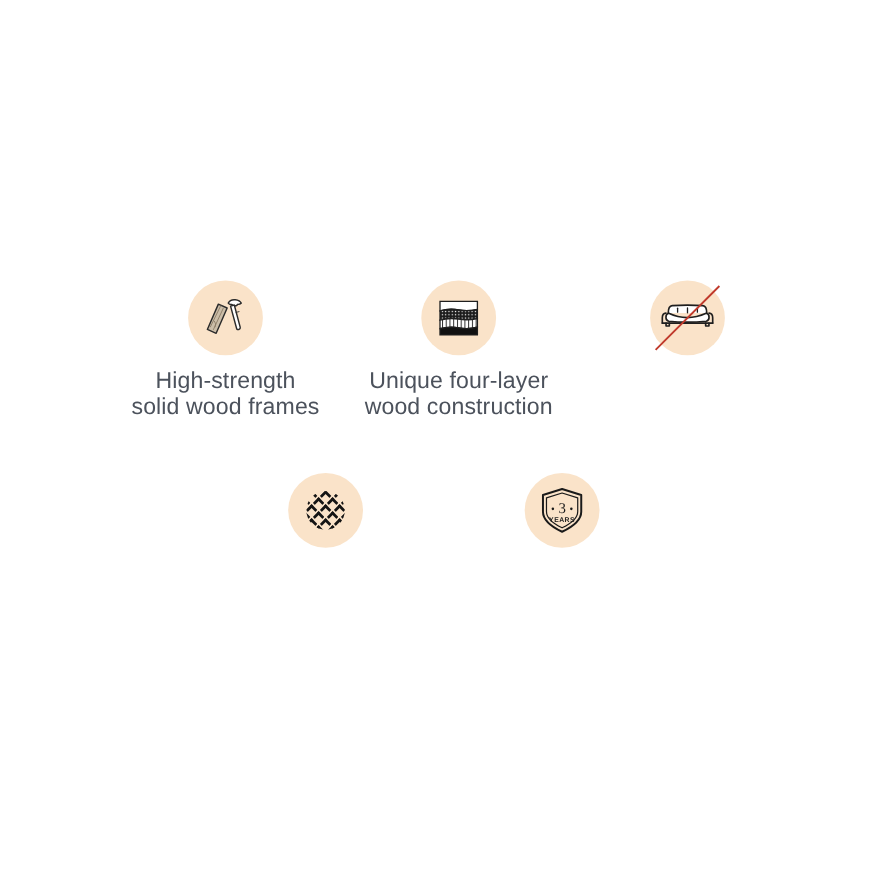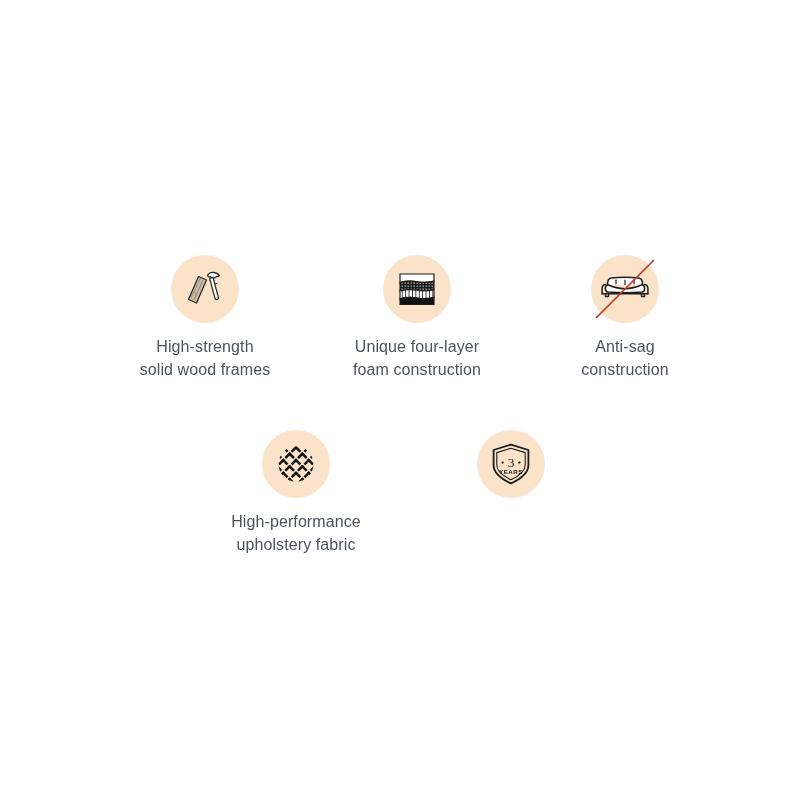--- a/index.html
+++ b/index.html
@@ -42,21 +42,21 @@
   }
 
   .icon-circle svg {
     display: block;
     overflow: visible;
   }
 
   .feature-label {
     margin-top: 12px;
     font-family: "Liberation Sans", sans-serif;
-    font-size: 16px;
+    font-size: 21px;
     line-height: 23px;
     color: #4c525c;
     letter-spacing: 0.1px;
     font-weight: 400;
     white-space: pre-line;
   }
 
   
   #feature-frames    { left: 95px;  top: 255px; }
   #feature-foam      { left: 307px; top: 255px; }
@@ -114,21 +114,21 @@
             <path d="M5 15.6 q8.5 -2.4 17 -0.8 q8.5 1.6 17 -0.6 V22.6 q-8.5 2.2 -17 0.6 q-8.5 -1.6 -17 0.8 Z" fill="url(#speckle)"></path>
 
             <path d="M5 24 q8.5 -2.4 17 -0.8 q8.5 1.6 17 -0.6 V30.4 q-8.5 2.2 -17 0.6 q-8.5 -1.6 -17 0.8 Z" fill="url(#ribs)"></path>
 
             <path d="M5 31.8 q8.5 -2.4 17 -0.8 q8.5 1.6 17 -0.6 V37.5 H5 Z" fill="#111111"></path>
           </g>
         </svg>
       </span>
     </div>
     <div class="feature-label">Unique four-layer
-foam construction</div>
+wood construction</div>
   </div>
 
   <div class="feature-item" id="feature-antisag">
     <div class="icon-circle">
       <span>
         <svg width="66" height="66" viewBox="0 0 66 66">
           <g fill="none" stroke="#1f1f1f" stroke-width="1.5" stroke-linejoin="round" stroke-linecap="round">
 
             <path d="M15.5 28.5 q0 -6.2 3.6 -6.6 q13.9 -1.1 27.8 0 q3.6 0.4 3.6 6.6" fill="#ffffff"></path>
 
@@ -144,22 +144,20 @@
 
             <path d="M33.0 24.0 v4.4" stroke-width="1.2"></path>
             <path d="M24.0 24.2 v3.6" stroke-width="1.2"></path>
             <path d="M42.0 24.2 v3.6" stroke-width="1.2"></path>
           </g>
 
           <line x1="4" y1="62" x2="62" y2="4" stroke="#c0392b" stroke-width="1.7"></line>
         </svg>
       </span>
     </div>
-    <div class="feature-label">Anti-sag
-construction</div>
   </div>
 
   <div class="feature-item" id="feature-fabric">
     <div class="icon-circle">
       <span>
         <svg width="42" height="42" viewBox="0 0 42 42">
           <defs>
             <clipPath id="weaveClip">
               <circle cx="21" cy="21" r="17.5"></circle>
             </clipPath>
@@ -193,22 +191,20 @@
               <use href="#weaveCell" x="0" y="36"></use>
               <use href="#weaveCell" x="9" y="36"></use>
               <use href="#weaveCell" x="18" y="36"></use>
               <use href="#weaveCell" x="27" y="36"></use>
               <use href="#weaveCell" x="36" y="36"></use>
             </g>
           </g>
         </svg>
       </span>
     </div>
-    <div class="feature-label">High-performance
-upholstery fabric</div>
   </div>
 
   <div class="feature-item" id="feature-warranty">
     <div class="icon-circle">
       <span>
         <svg width="44" height="46" viewBox="0 0 44 46">
           <g fill="none" stroke="#1a1a1a" stroke-linejoin="round" stroke-linecap="round">
             <path d="M22 3.6 L39.4 9.0 V24.2 q0 10.0 -17.4 18.2 Q4.6 34.2 4.6 24.2 V9.0 Z" stroke-width="1.8"></path>
             <path d="M22 7.2 L36.2 11.6 V24.0 q0 8.1 -14.2 14.8 Q7.8 32.1 7.8 24.0 V11.6 Z" stroke-width="1.1"></path>
           </g>

